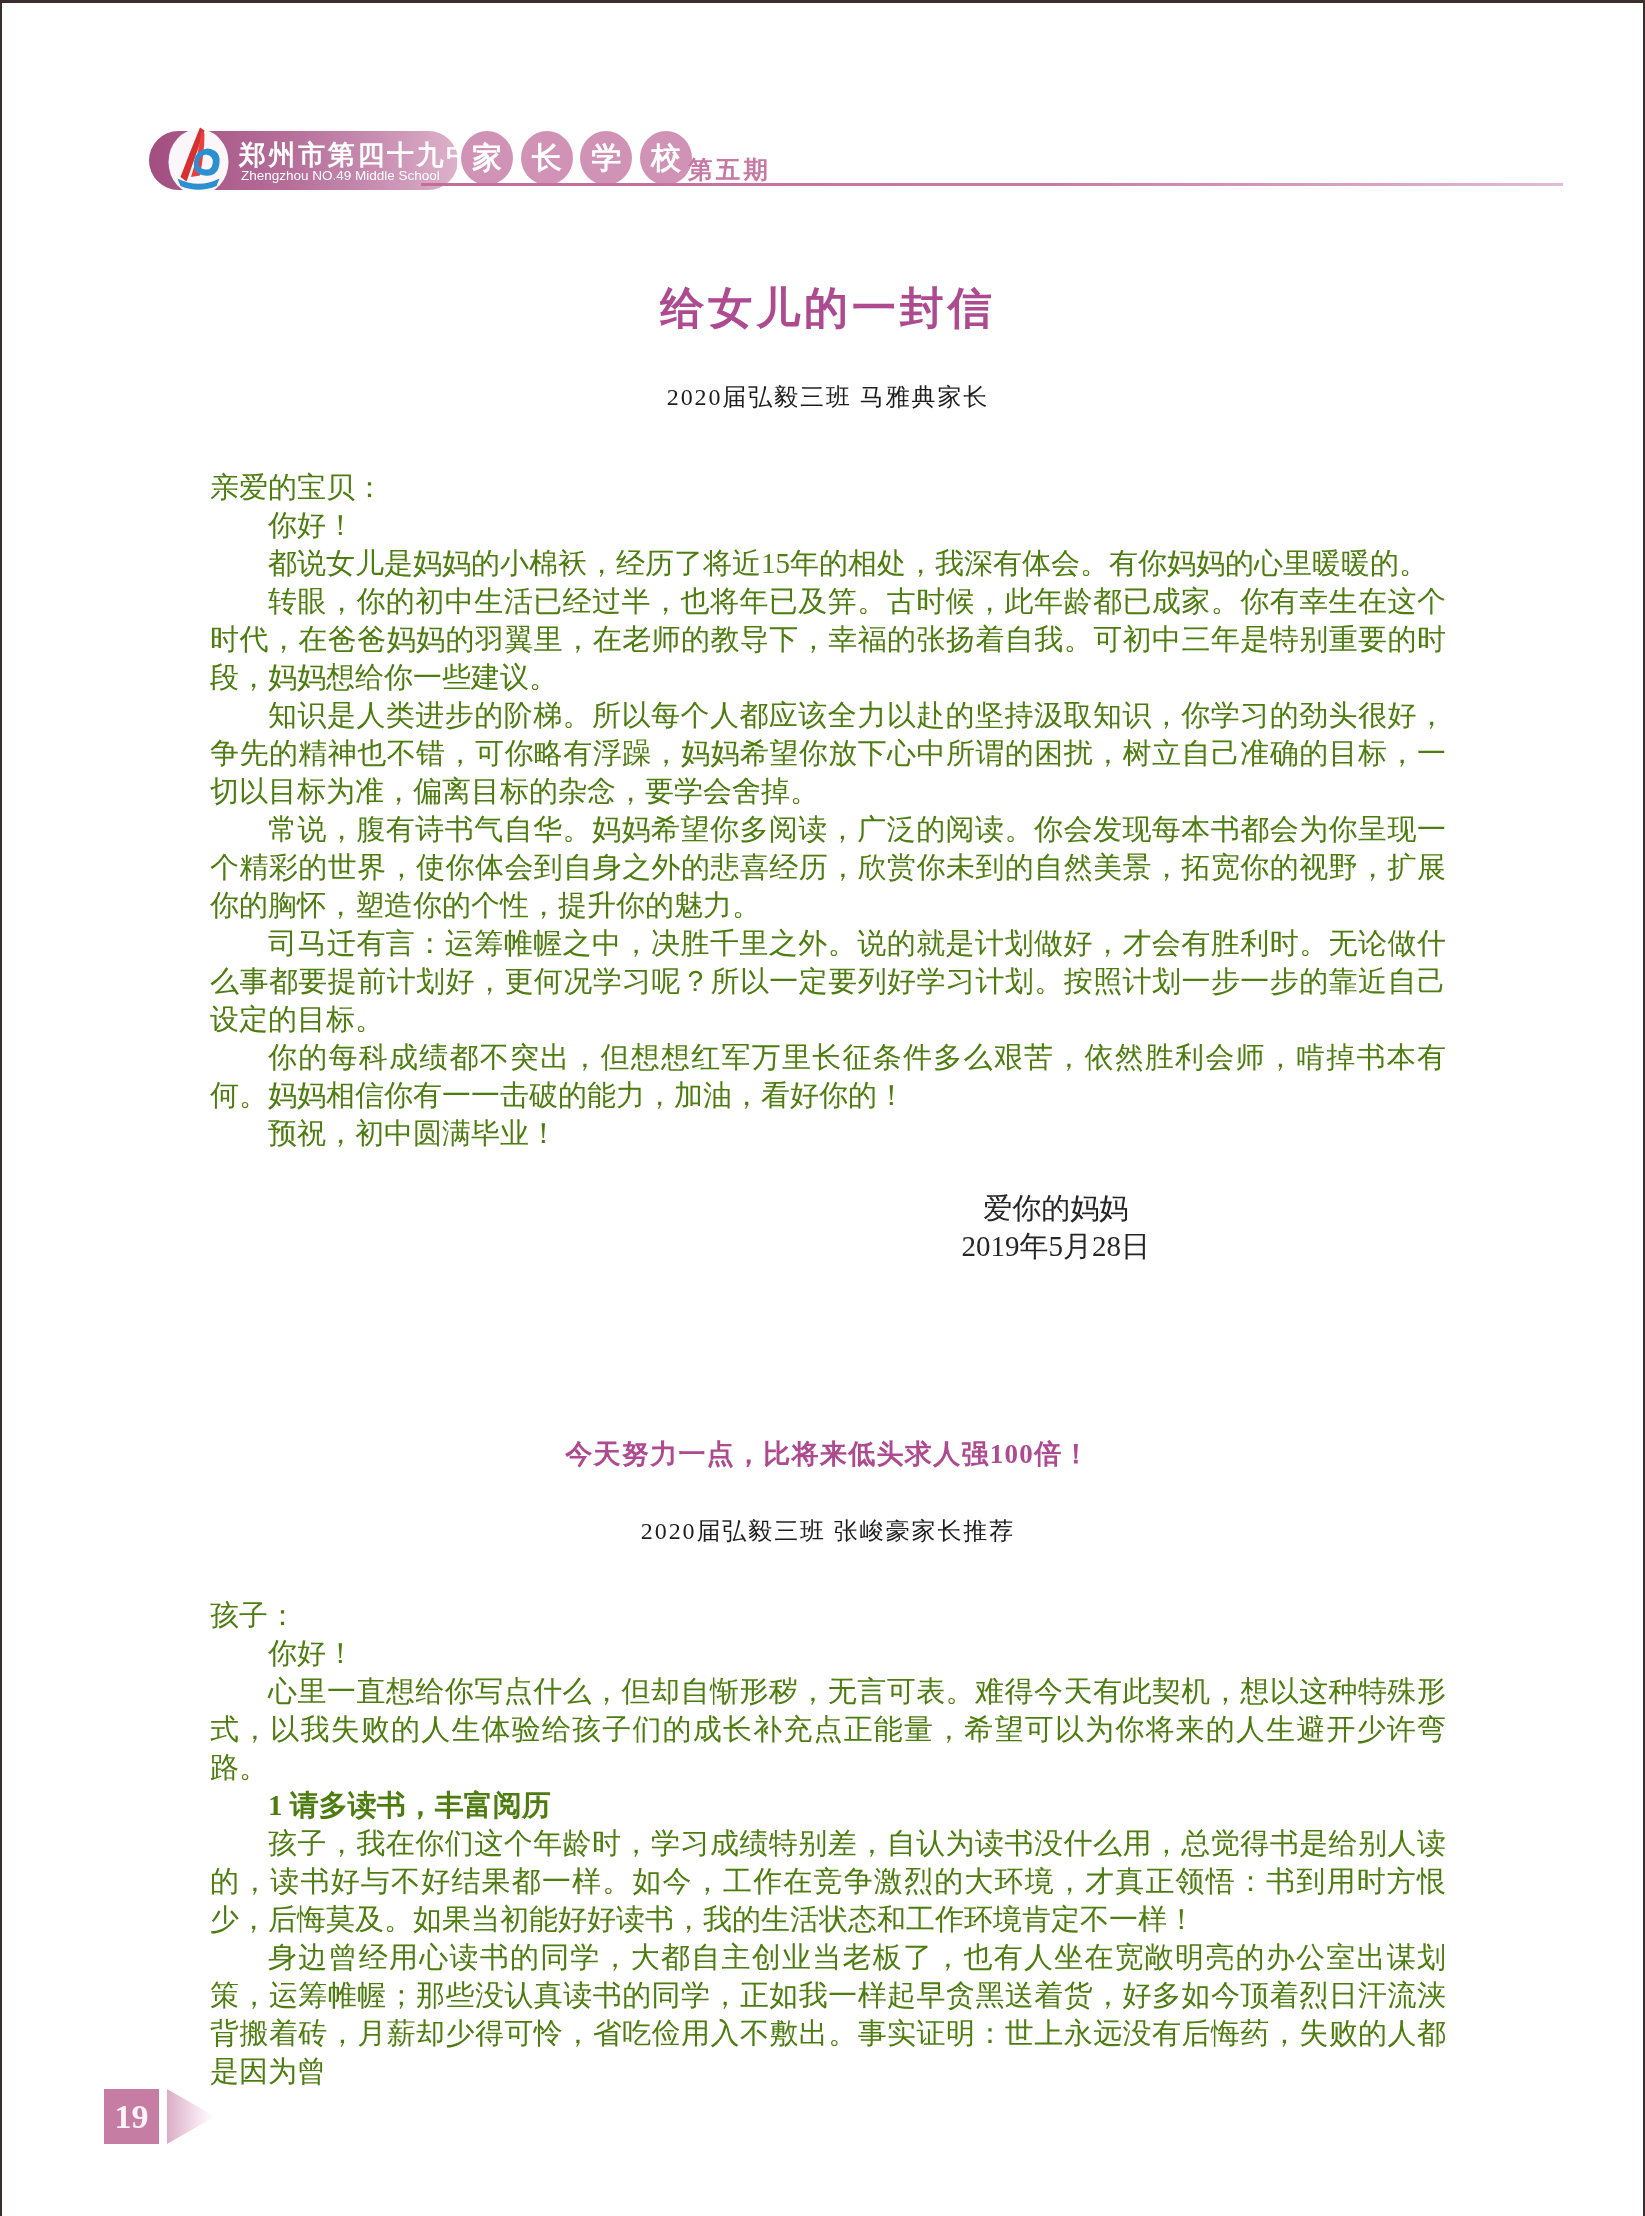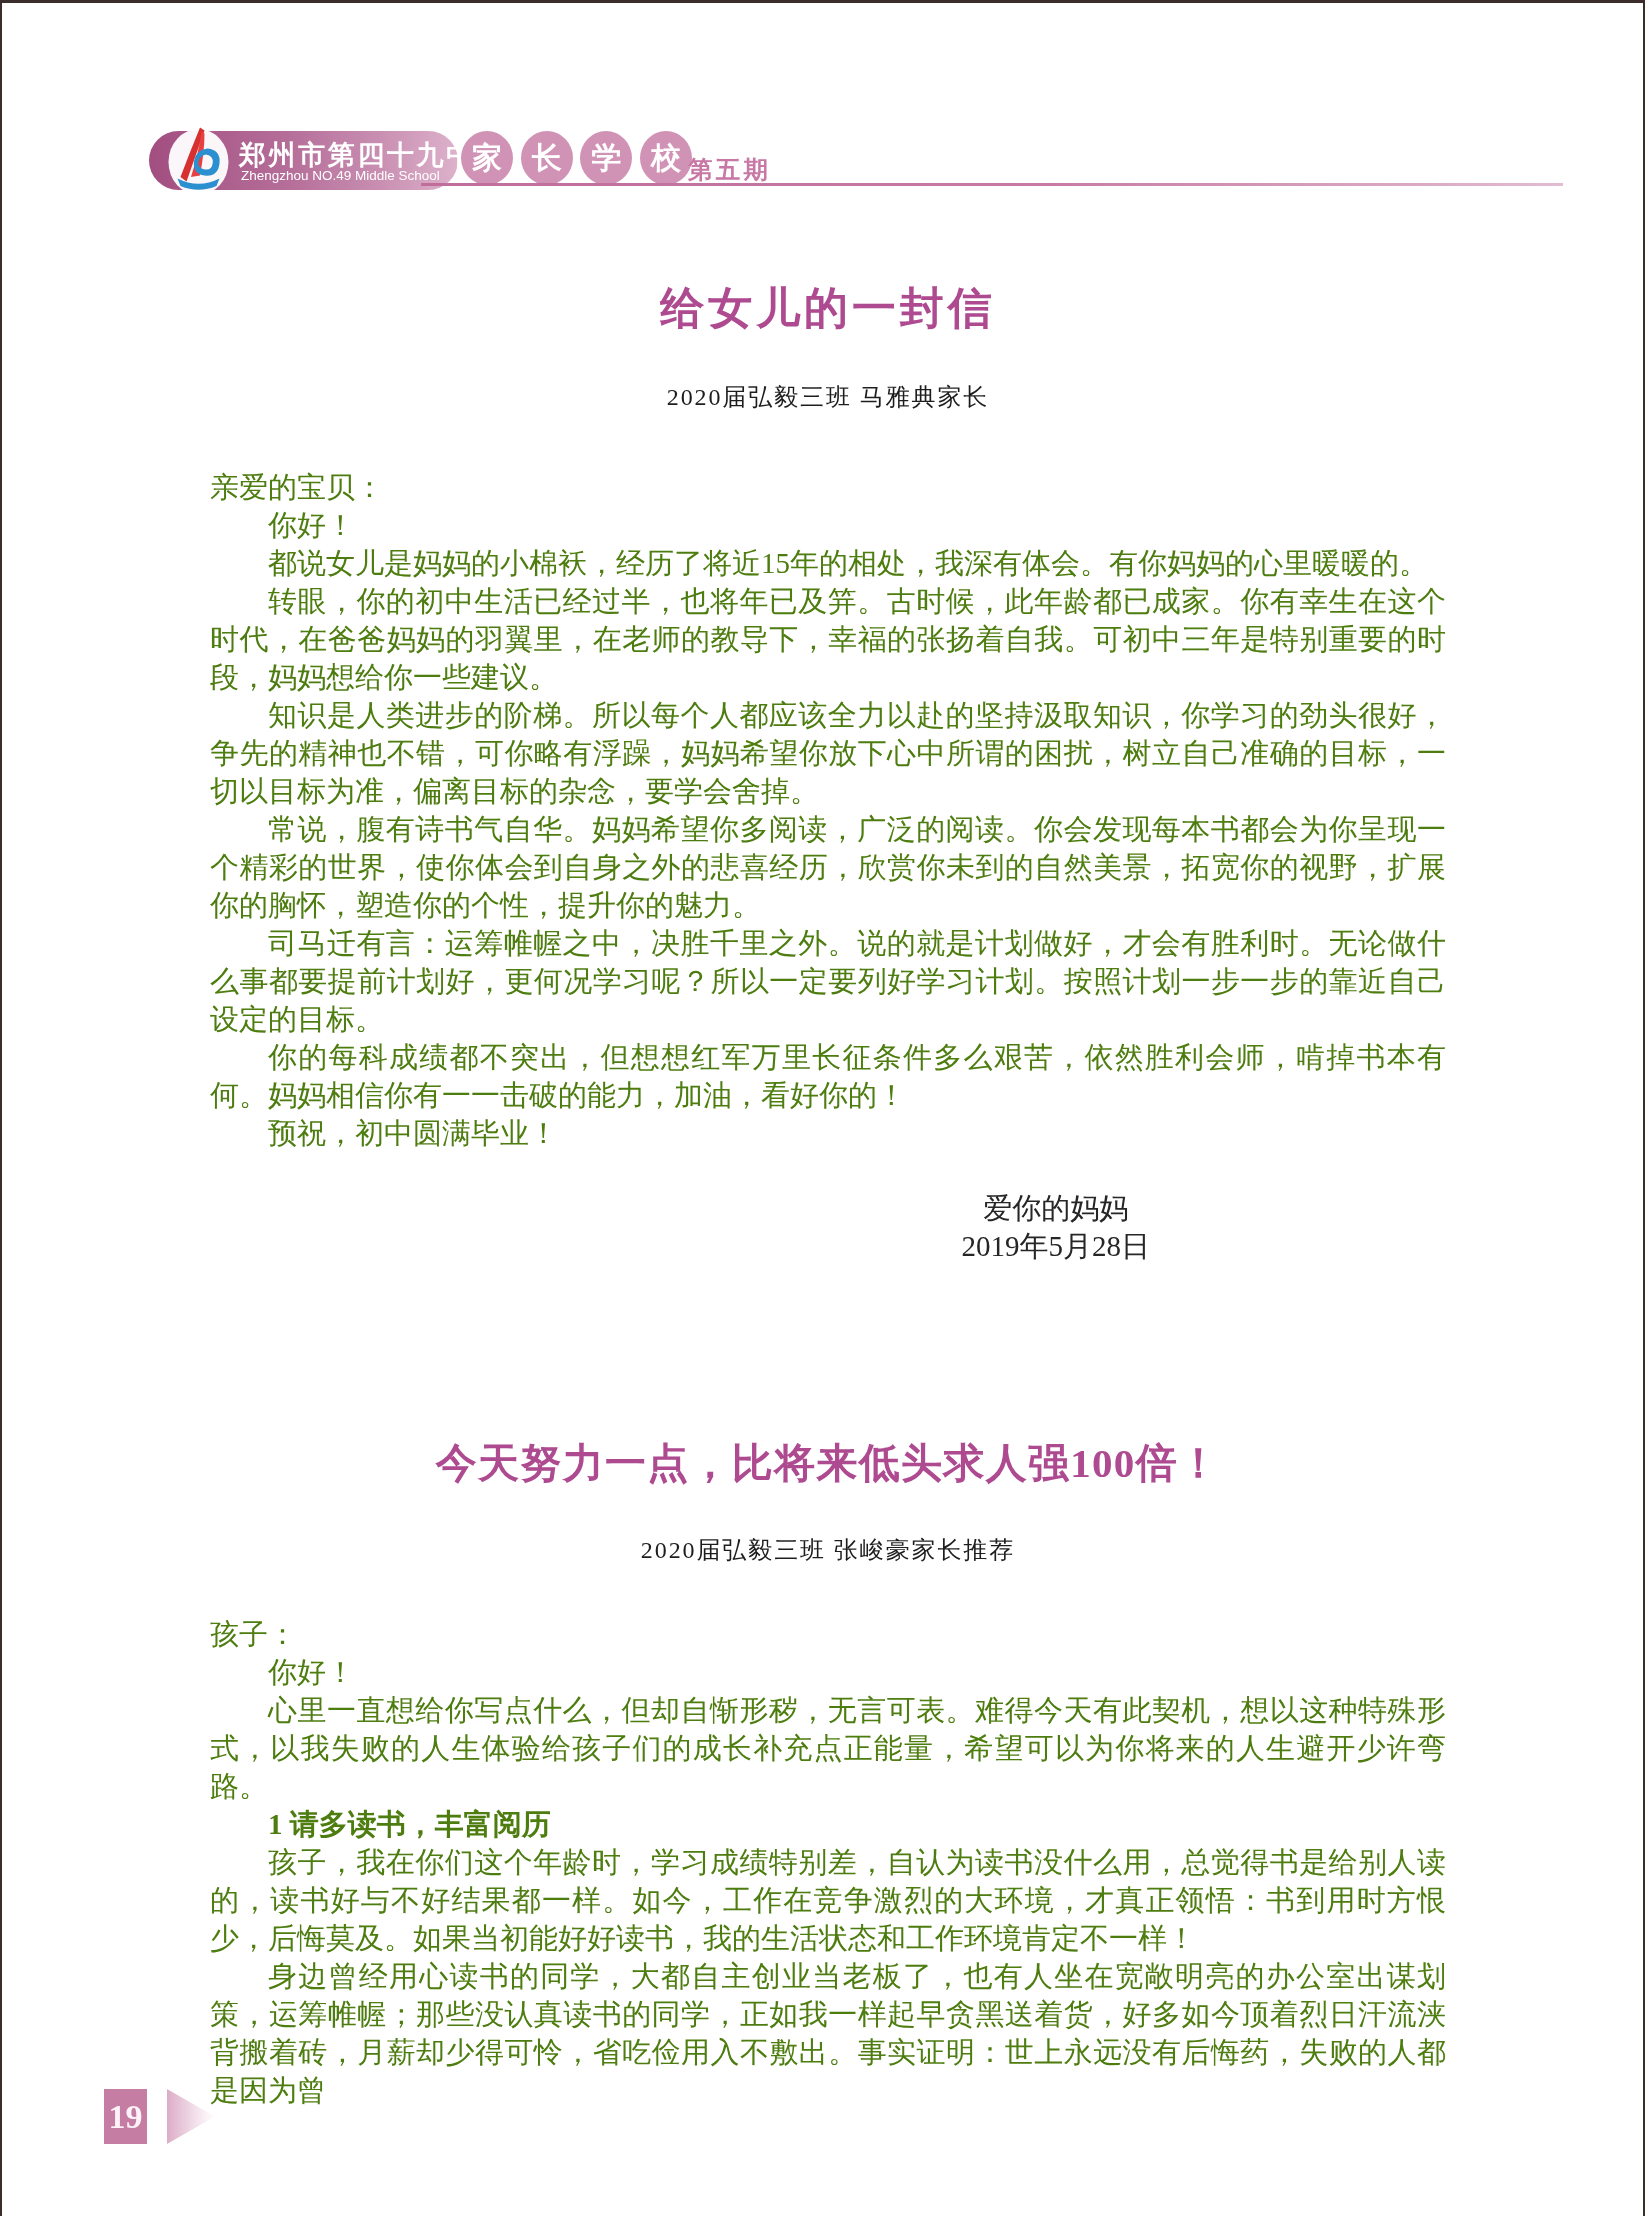--- a/index.html
+++ b/index.html
@@ -51,42 +51,42 @@
     position:absolute;left:419px;top:180px;width:1142px;height:3.2px;
     background:linear-gradient(90deg,#c06d9c 0%,#c77ba4 55%,#e3bcd2 100%);
   }
   
   .content{position:absolute;left:208px;top:0;width:1236px;}
   .article-title{
     text-align:center;color:#ae4a90;font-weight:bold;
     font-size:44px;letter-spacing:3.9px;margin:0;
   }
   .a1-title{margin-top:276px;}
-  .a2-title{margin-top:171px;font-size:41px;letter-spacing:1.3px;}
+  .a2-title{margin-top:171px;font-size:27px;letter-spacing:1.3px;}
   .byline{
     text-align:center;font-size:24px;color:#1d1d1d;
     margin-top:43px;letter-spacing:1.9px;
   }
   .body-block{margin-top:55px;}
   .a2-body{margin-top:49px;}
   .body-block p{
     margin:0;font-size:29px;line-height:38px;
     text-align:justify;text-indent:2em;color:#4d7c0f;
   }
   .body-block p.noindent{text-indent:0;}
   .body-block p.bold{font-weight:bold;}
   .signature{
     margin-top:37px;margin-right:296px;margin-left:auto;
     width:fit-content;text-align:center;
     font-size:29px;line-height:38px;color:#262626;
   }
   .signature .sig-date{display:block;}
   
   .pagenum-box{
-    position:absolute;left:102px;top:2086px;width:43px;height:55px;
+    position:absolute;left:102px;top:2086px;width:55px;height:55px;
     background:#c57da4;color:#fdf3f8;
     display:flex;align-items:center;justify-content:center;
     font-size:34px;font-weight:bold;
     font-family:"Liberation Serif","DejaVu Serif",serif;
   }
   .pagenum-arrow{
     position:absolute;left:165px;top:2086px;width:48px;height:55px;
     background:linear-gradient(90deg,#dcadc7 0%,#f7e9f1 70%,#ffffff 100%);
     clip-path:polygon(0 0,100% 50%,0 100%);
   }

